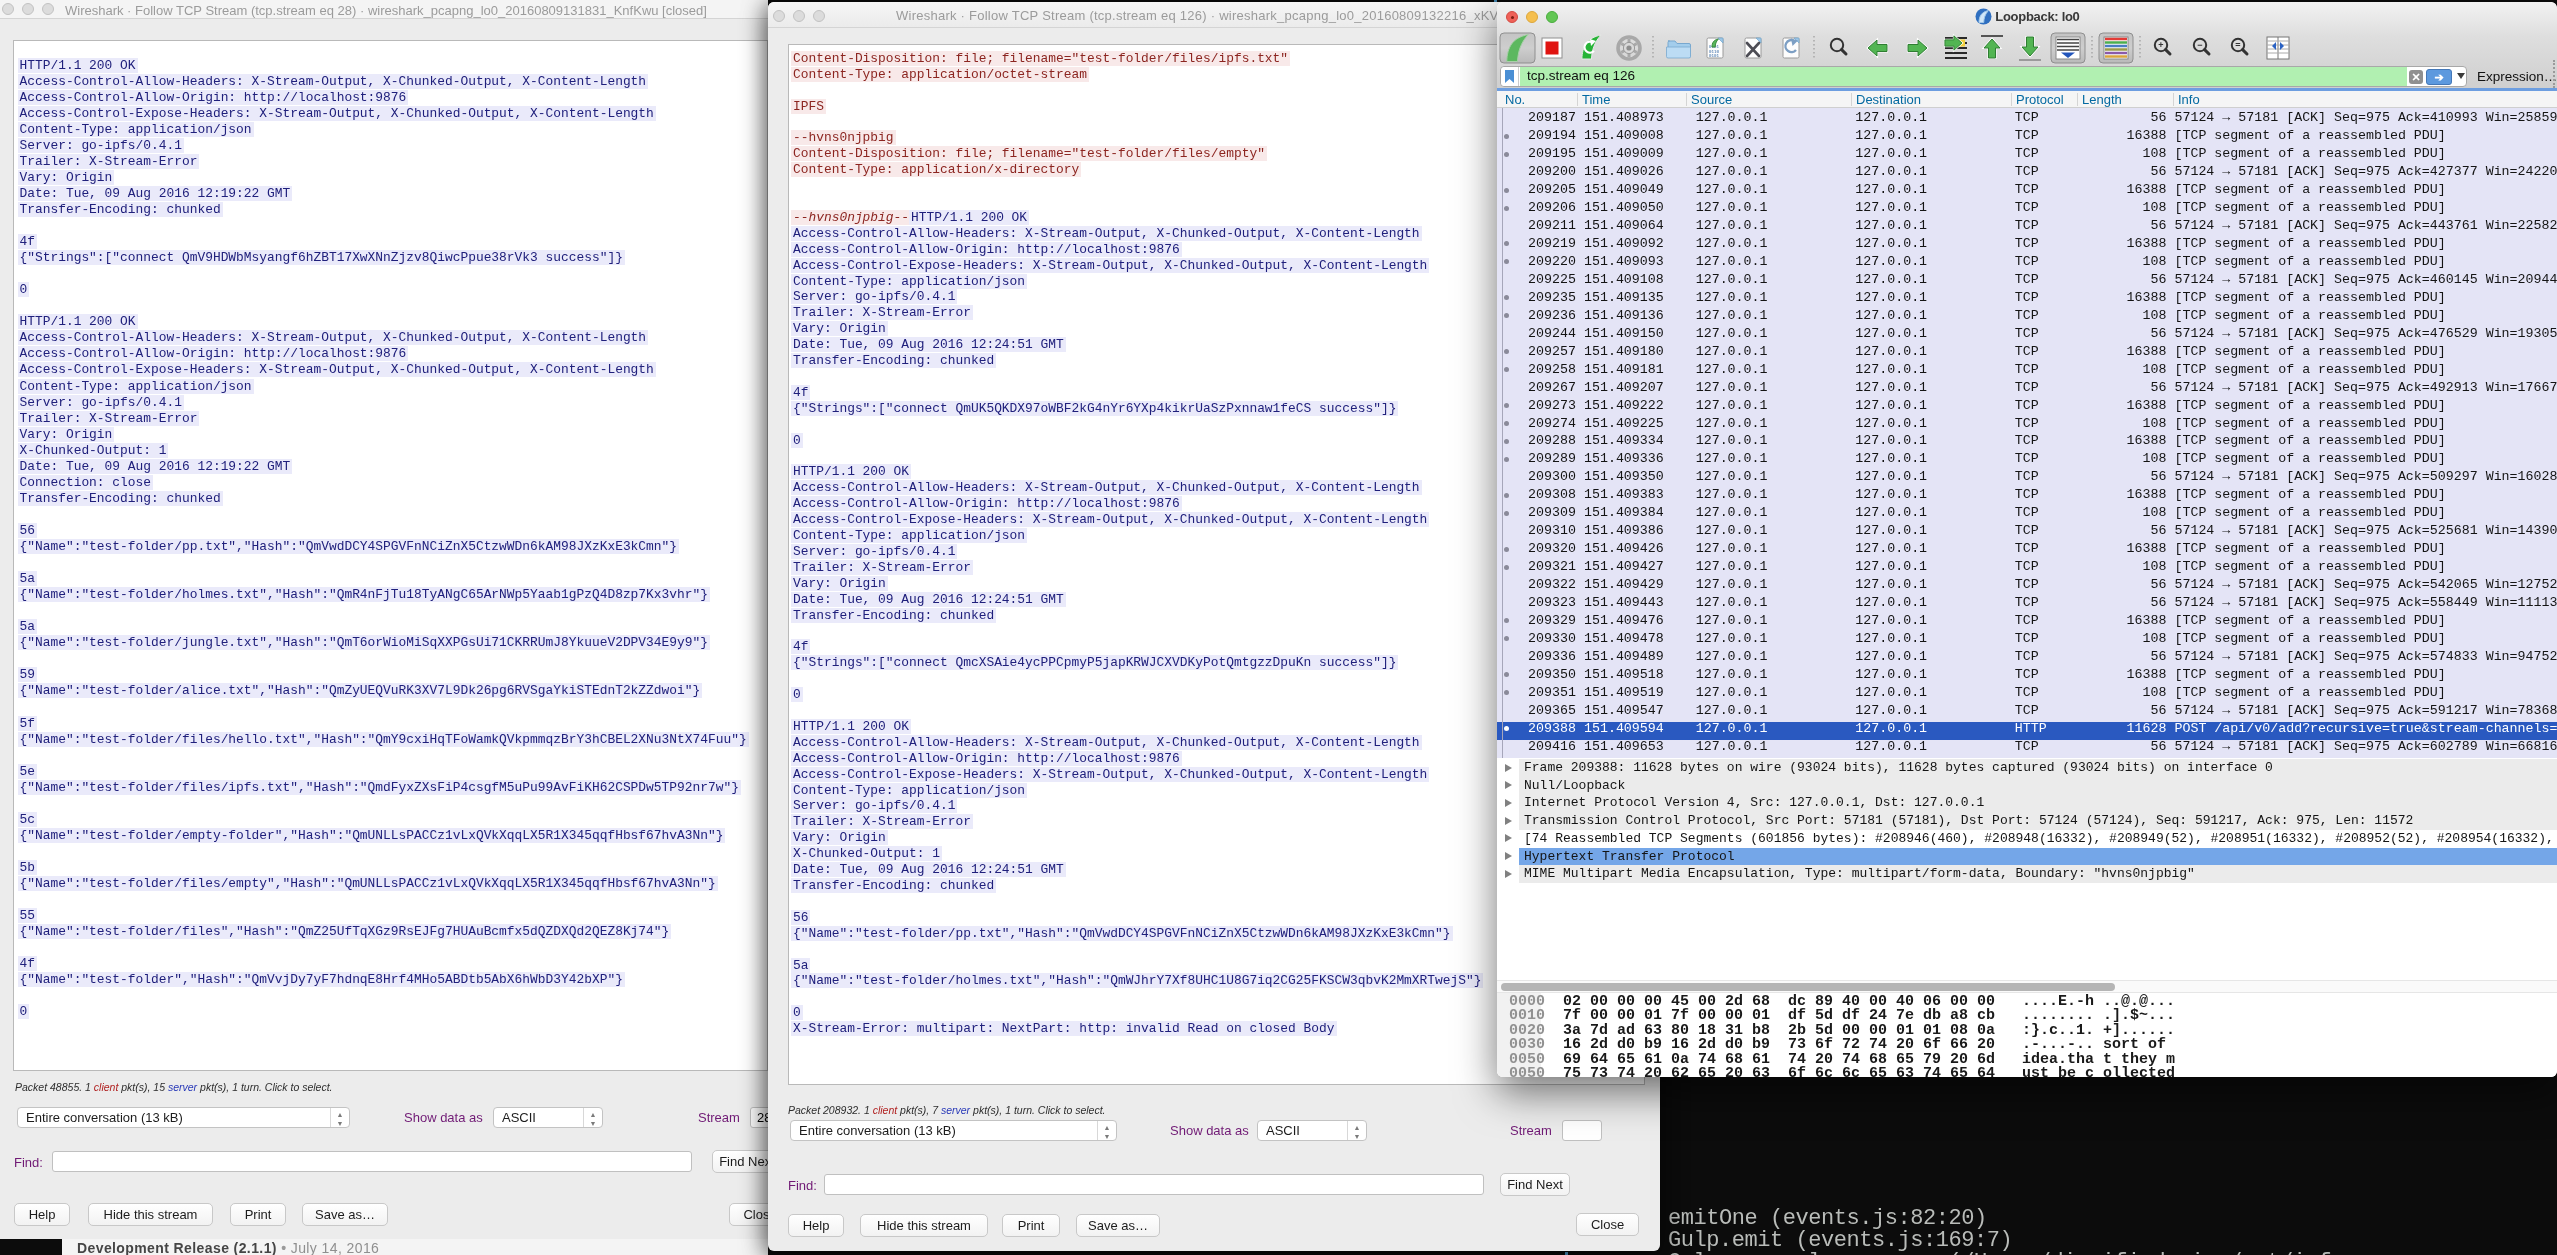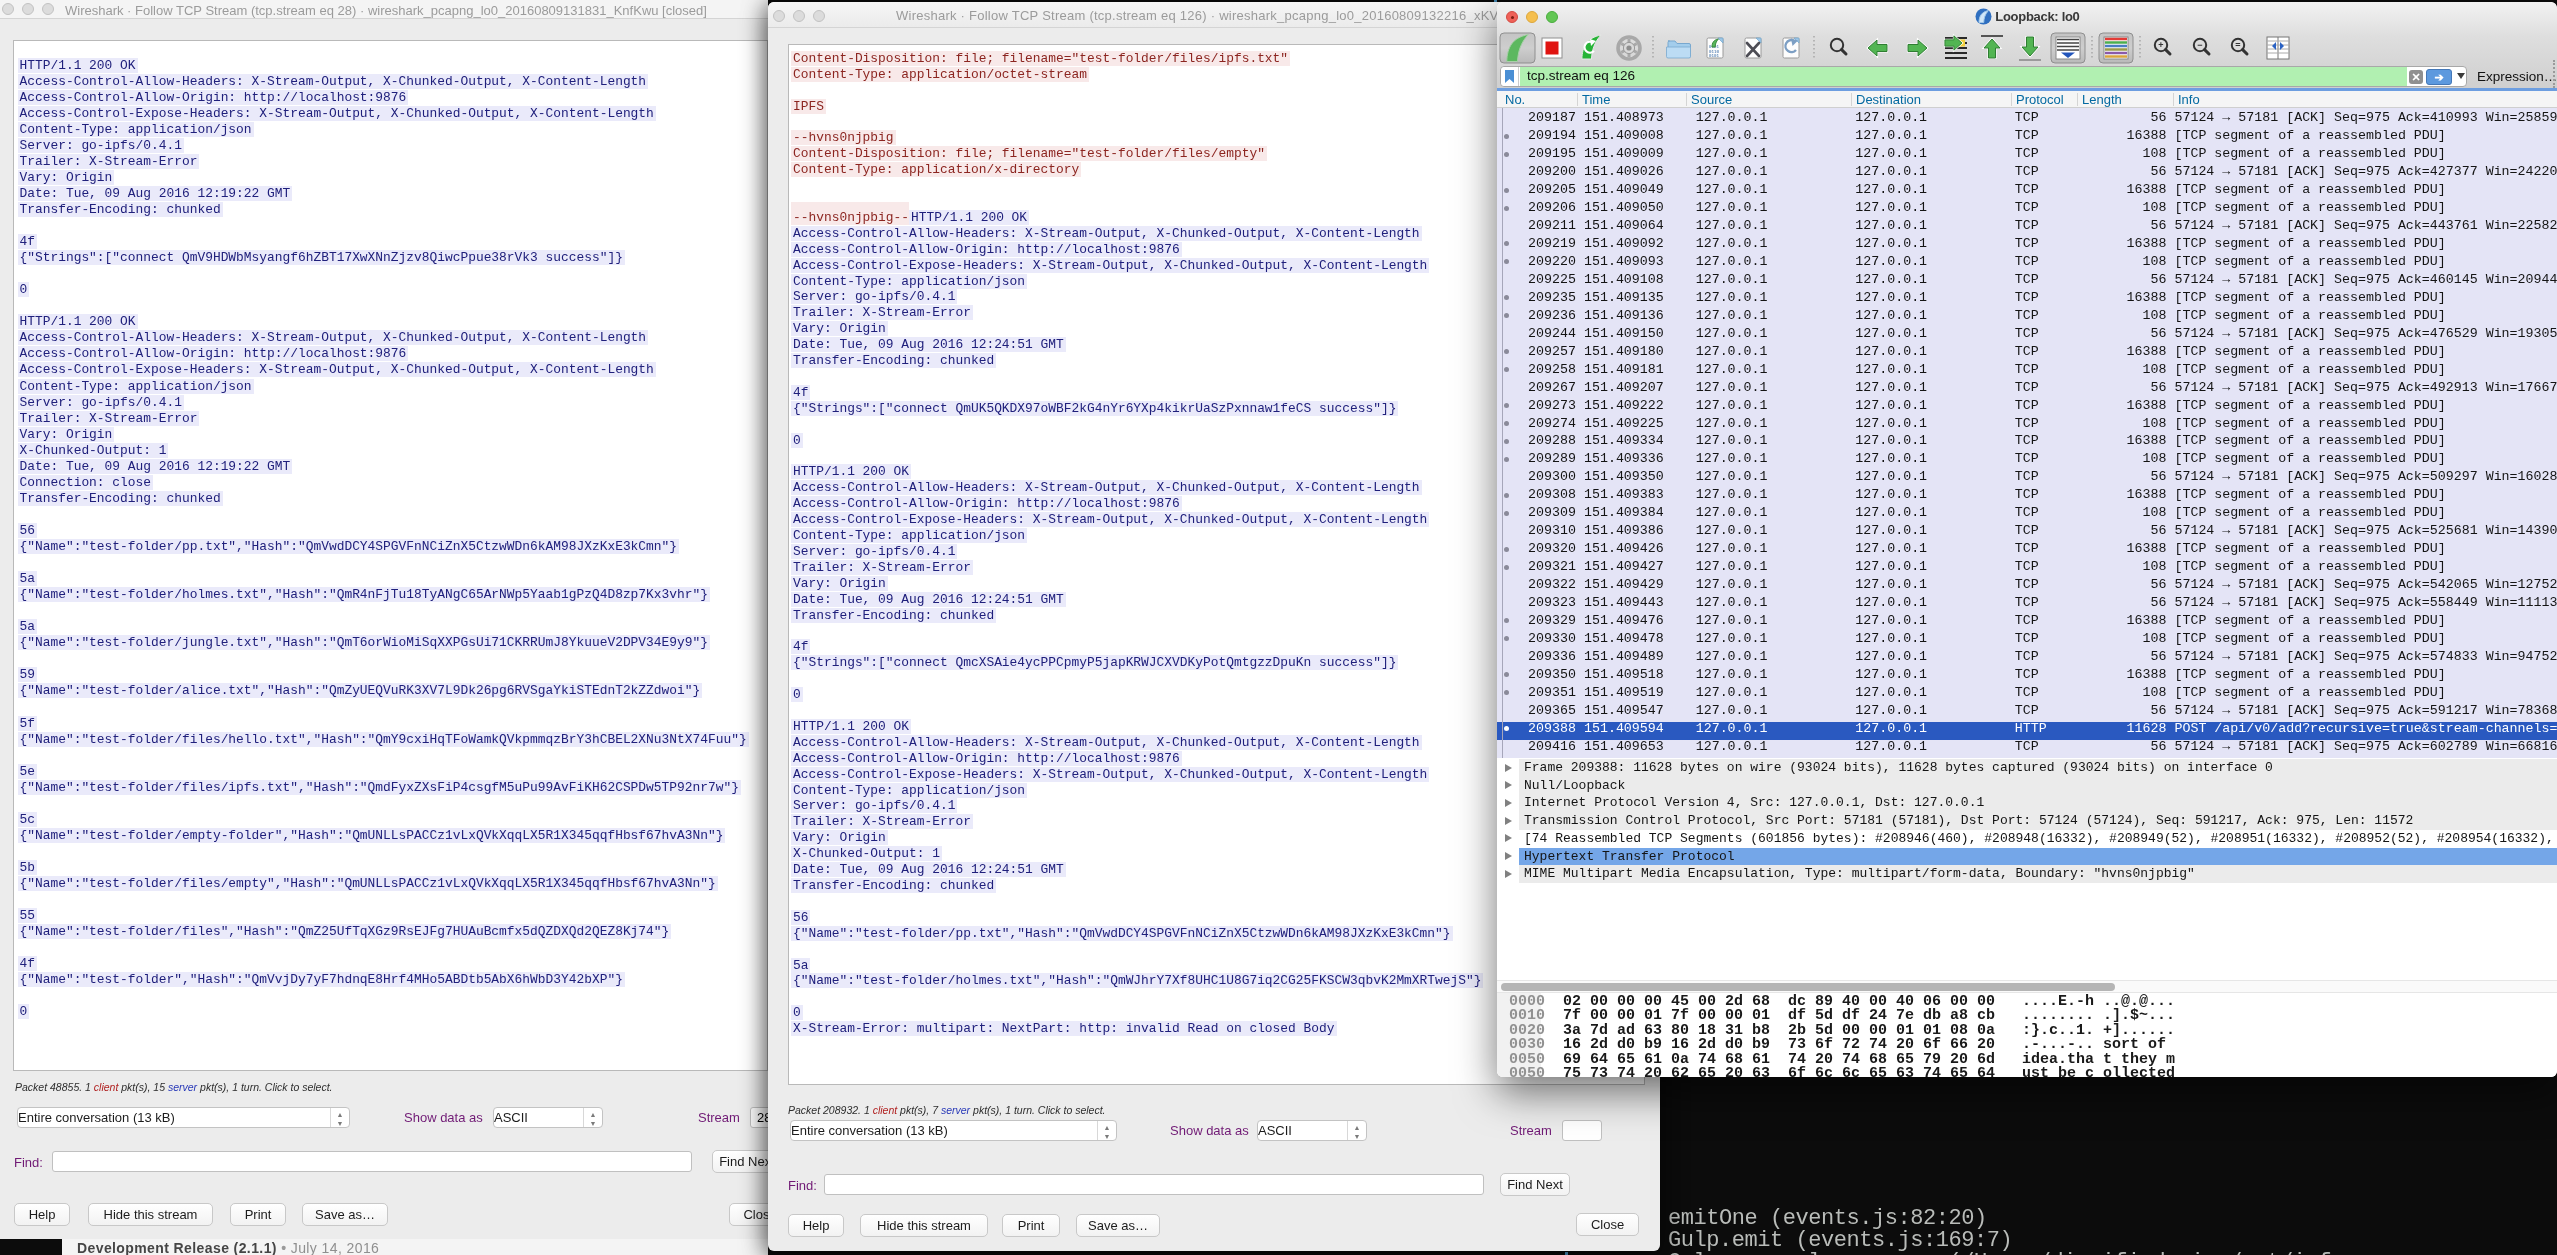--- a/index.html
+++ b/index.html
@@ -14,27 +14,27 @@
 .win { position:absolute; background:#ececec; }
 .tl { position:absolute; width:12px; height:12px; border-radius:50%; }
 .tl.off { background:#dcdcdc; border:0.5px solid #c2c2c2; }
 
 .wtitle { position:absolute; font-size:13px; color:#9b9b9b; white-space:nowrap; }
 
 .tbox { position:absolute; background:#ffffff; border:1px solid #b9b9b9; overflow:hidden; }
 .stream-pre { position:absolute; font-size:12.9px; }
 .hb { background:#eaeafa; color:#20207c; padding:0 2px; }
 .hr { background:#f8e9e9; color:#8c2520; padding:0 2px; }
-.hrn { background:#f8e9e9; color:#8c2520; padding:8px 0 0 2px; }
+.hrn { background:#f8e9e9; color:#8c2520; padding:0 0 0 2px;font-style:italic; }
 
 .plabel { position:absolute; font-style:italic; font-size:10.5px; color:#2e2e2e; white-space:nowrap; }
 .plabel .c { color:#b02020; } .plabel .s { color:#2838b8; }
 
 .combo { position:absolute; height:21px; background:#ffffff; border:1px solid #c3c3c3;
-  border-radius:4px; font-size:13px; color:#1c1c1c; line-height:19px; }
+  border-radius:4px; font-size:13px; color:#1c1c1c; line-height:19px; padding-left:8px; }
 .combo .st { position:absolute; right:0; top:0; bottom:0; width:19px; border-left:1px solid #d8d8d8;
   color:#7a7a7a; font-size:7px; text-align:center; line-height:9px; padding-top:2px; }
 .field { position:absolute; background:#ffffff; border:1px solid #c0c0c0; border-radius:3px; }
 .btn { position:absolute; height:23px; background:linear-gradient(#ffffff,#f2f2f2); border:1px solid #c8c8c8;
   border-radius:5px; font-size:13px; color:#1c1c1c; text-align:center; line-height:21px; }
 .lbl { position:absolute; font-size:13px; color:#701a75; white-space:nowrap; }
 
 
 #w3 { left:1497px; top:2px; width:1060px; height:1075px; border-radius:6px 6px 6px 6px;
   background:#ffffff; box-shadow:0 15px 40px rgba(0,0,0,0.55); overflow:hidden; }

